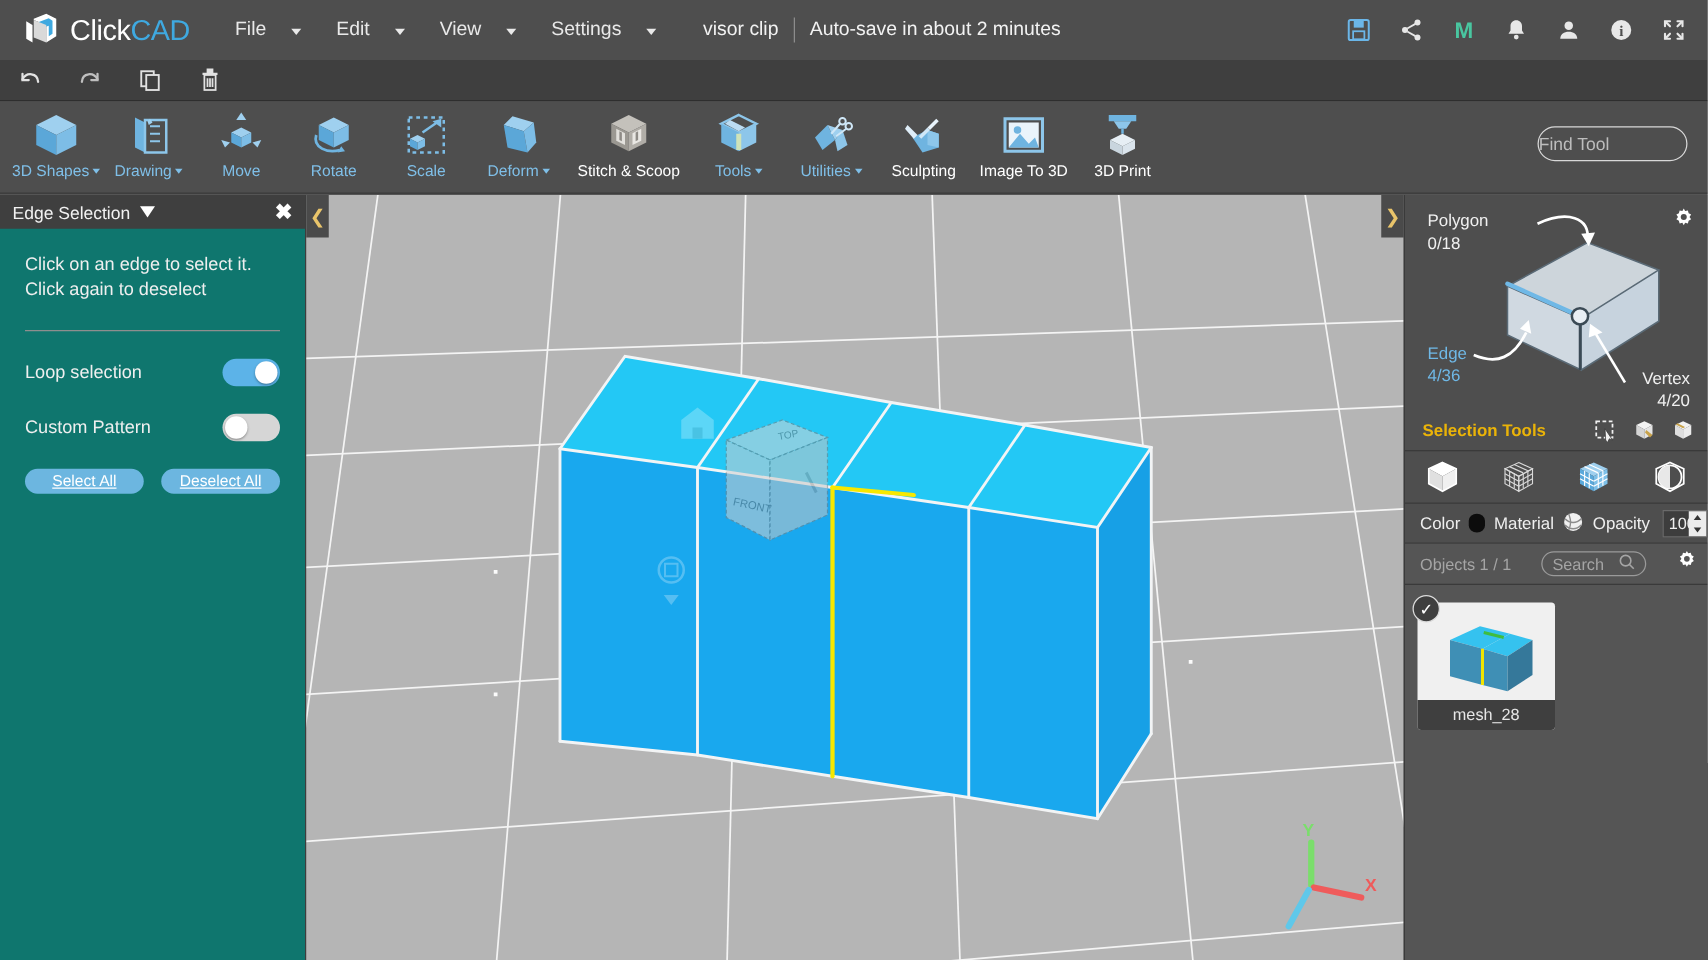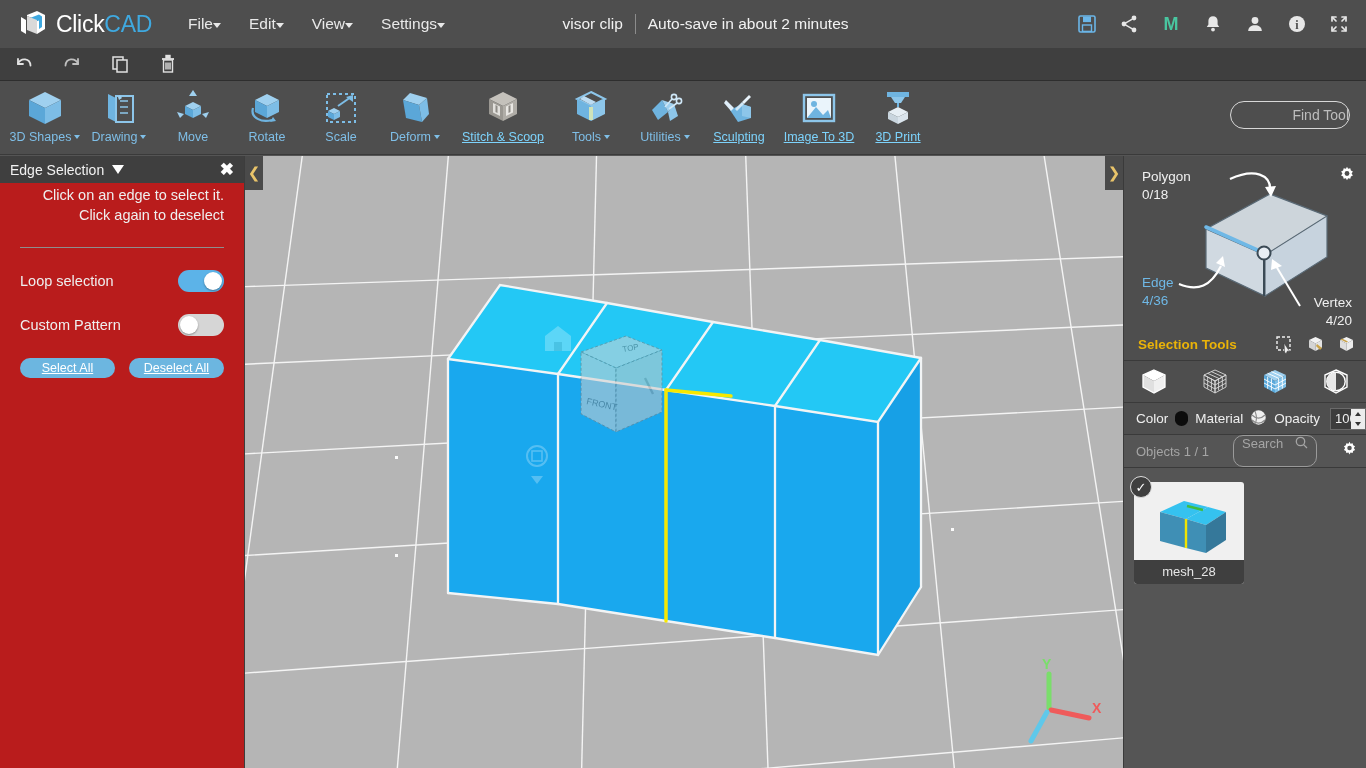--- a/index.html
+++ b/index.html
@@ -18,21 +18,21 @@
     background:#4e4e4e; display:flex; align-items:center;
   }
   .logo{ display:flex; align-items:center; margin-left:18px; gap:8px; }
   .logo-mark{ width:30px; height:30px; position:relative; }
   .logo-text{ font-size:23px; letter-spacing:-0.3px; }
   .logo-text .b{ color:#ffffff; }
   .logo-text .c{ color:#3fa9e0; }
   .menu{ display:flex; align-items:center; margin-left:22px; gap:0px; }
   .menu-item{
     font-size:15.5px; color:#e9e9e9; padding:6px 14px; cursor:pointer;
-    display:flex; align-items:center; gap:0; white-space:nowrap;
+    display:flex; align-items:center; gap:20px; white-space:nowrap;
   }
   .caret{ width:0;height:0;border-left:4px solid transparent;border-right:4px solid transparent;border-top:5px solid #e9e9e9; display:inline-block; margin-top:3px;}
   .title-area{ position:absolute; left:0; right:0; top:0; height:48px; display:flex; align-items:center; justify-content:center; pointer-events:none;padding-left:45px;}
   .title-inner{ display:flex; align-items:center; gap:12px; pointer-events:auto;}
   .doc-title{ font-size:15.5px; color:#f2f2f2; }
   .title-div{ width:1px; height:20px; background:#8c8c8c;}
   .autosave{ font-size:15.5px; color:#f2f2f2; }
   .top-icons{ position:absolute; right:16px; top:0; height:48px; display:flex; align-items:center; gap:20px; }
   .ticon{ width:22px; height:22px; cursor:pointer; display:flex; align-items:center; justify-content:center; position:relative;}
 
@@ -51,42 +51,42 @@
     display:flex; align-items:flex-start; padding-left:8px;
     border-bottom:1px solid #3a3a3a;
   }
   .tool{
     width:74px; height:74px; display:flex; flex-direction:column;
     align-items:center; justify-content:flex-start; padding-top:6px;
     cursor:pointer; position:relative;
   }
   .tool .ico{ height:42px; display:flex; align-items:center; justify-content:center; }
   .tool .lbl{ font-size:12.5px; color:#7fbfe8; white-space:nowrap; display:flex; align-items:center; gap:3px; margin-top:1px;}
-  .tool.gray .lbl{ color:#7dd3fc;text-decoration:underline; }
+  .tool.gray .lbl{ color:#ffffff; }
   .tool .caret-s{ width:0;height:0;border-left:3.5px solid transparent;border-right:3.5px solid transparent;border-top:4.5px solid currentColor; display:inline-block; }
   .findtool{
     position:absolute; right:16px; top:20px; width:120px; height:28px;
     border:1px solid #d8d8d8; border-radius:14px; background:#4e4e4e;
-    color:#bdbdbd; font-size:14px; display:flex; align-items:center; justify-content:flex-end;
+    color:#bdbdbd; font-size:14px; display:flex; align-items:center; justify-content:flex-start;
     cursor:text;
   }
 
   
   .leftpanel{
     position:absolute; left:0; top:156px; width:245px; height:612px;
-    background:#b91c1c; border-right:1px solid #3d3d3d;
+    background:#0f766e; border-right:1px solid #3d3d3d;
   }
   .lp-head{
     height:27px; background:#3f3f3f; display:flex; align-items:center;
     padding:0 10px; justify-content:space-between;
   }
   .lp-title{ font-size:14px; color:#f2f2f2; display:flex; align-items:center; gap:8px;}
   .tri-down{ width:0;height:0;border-left:6px solid transparent;border-right:6px solid transparent;border-top:9px solid #ffffff;}
   .lp-close{ font-size:17px; color:#ffffff; cursor:pointer; line-height:1; font-weight:bold;}
-  .lp-body{ padding:2px 20px 0 20px;text-align:right; }
+  .lp-body{ padding:19px 20px 0 20px; }
   .lp-desc{ font-size:14.5px; color:#efefef; line-height:20px; }
   .lp-hr{ height:1px; background:#8e8e8e; margin:22px 0 22px 0; }
   .lp-row{ display:flex; align-items:center; justify-content:space-between; margin-bottom:22px;}
   .lp-row-label{ font-size:14.5px; color:#efefef;}
   .toggle{ width:46px; height:22px; border-radius:11px; position:relative; cursor:pointer;}
   .toggle.on{ background:#5cb3e8; }
   .toggle.off{ background:#d6d6d6; }
   .toggle .knob{ position:absolute; top:2px; width:18px;height:18px;border-radius:9px;background:#ffffff; box-shadow:0 1px 2px rgba(0,0,0,.35);}
   .toggle.on .knob{ right:2px; }
   .toggle.off .knob{ left:2px; }
@@ -153,22 +153,22 @@
   .spin div{ flex:1; display:flex; align-items:center; justify-content:center; cursor:pointer;}
   .spin .ar{ width:0;height:0;border-left:3px solid transparent;border-right:3px solid transparent;}
   .spin .up{ border-bottom:4px solid #333; }
   .spin .dn{ border-top:4px solid #333; }
   .rp-objhead{
     height:33px; display:flex; align-items:center; gap:24px; padding:0 8px 0 12px;
     background:#555555; border-bottom:1px solid #3a3a3a;
   }
   .objcount{ font-size:13px; color:#a5a5a5;}
   .searchbox{
-    flex:1; height:32px; border:1px solid #9a9a9a; border-radius:10px;
-    display:flex; align-items:flex-start; padding:0 8px; justify-content:space-between;
+    flex:1; height:20px; border:1px solid #9a9a9a; border-radius:10px;
+    display:flex; align-items:center; padding:0 8px; justify-content:space-between;
     color:#a5a5a5; font-size:13px; cursor:text;
   }
   .rp-objlist{ padding:14px 0 0 10px; background:#555555; height:calc(612px - 205px - 42px - 32px - 33px);}
   .objcard{
     width:110px; background:#f0f0f0; border-radius:3px; position:relative;
     padding:4px 4px 0 4px;
   }
   .objthumb{ width:102px; height:72px; display:block; }
   .objname{
     background:#3f3f3f; color:#e6e6e6; font-size:13px; text-align:center;

